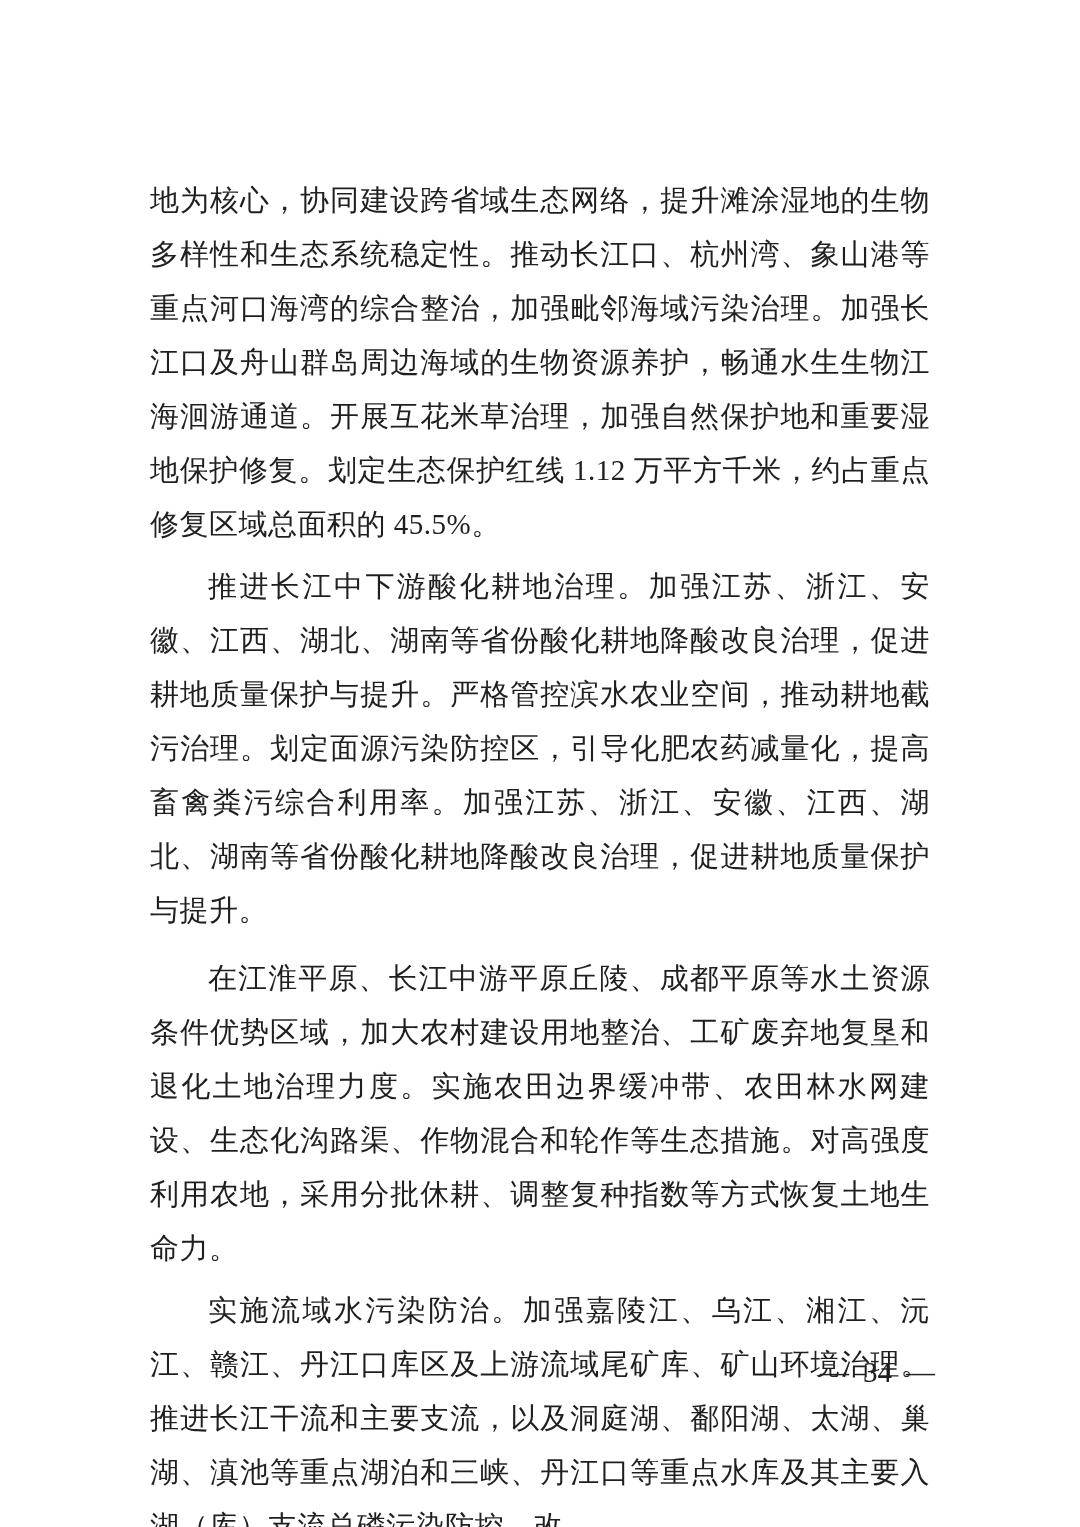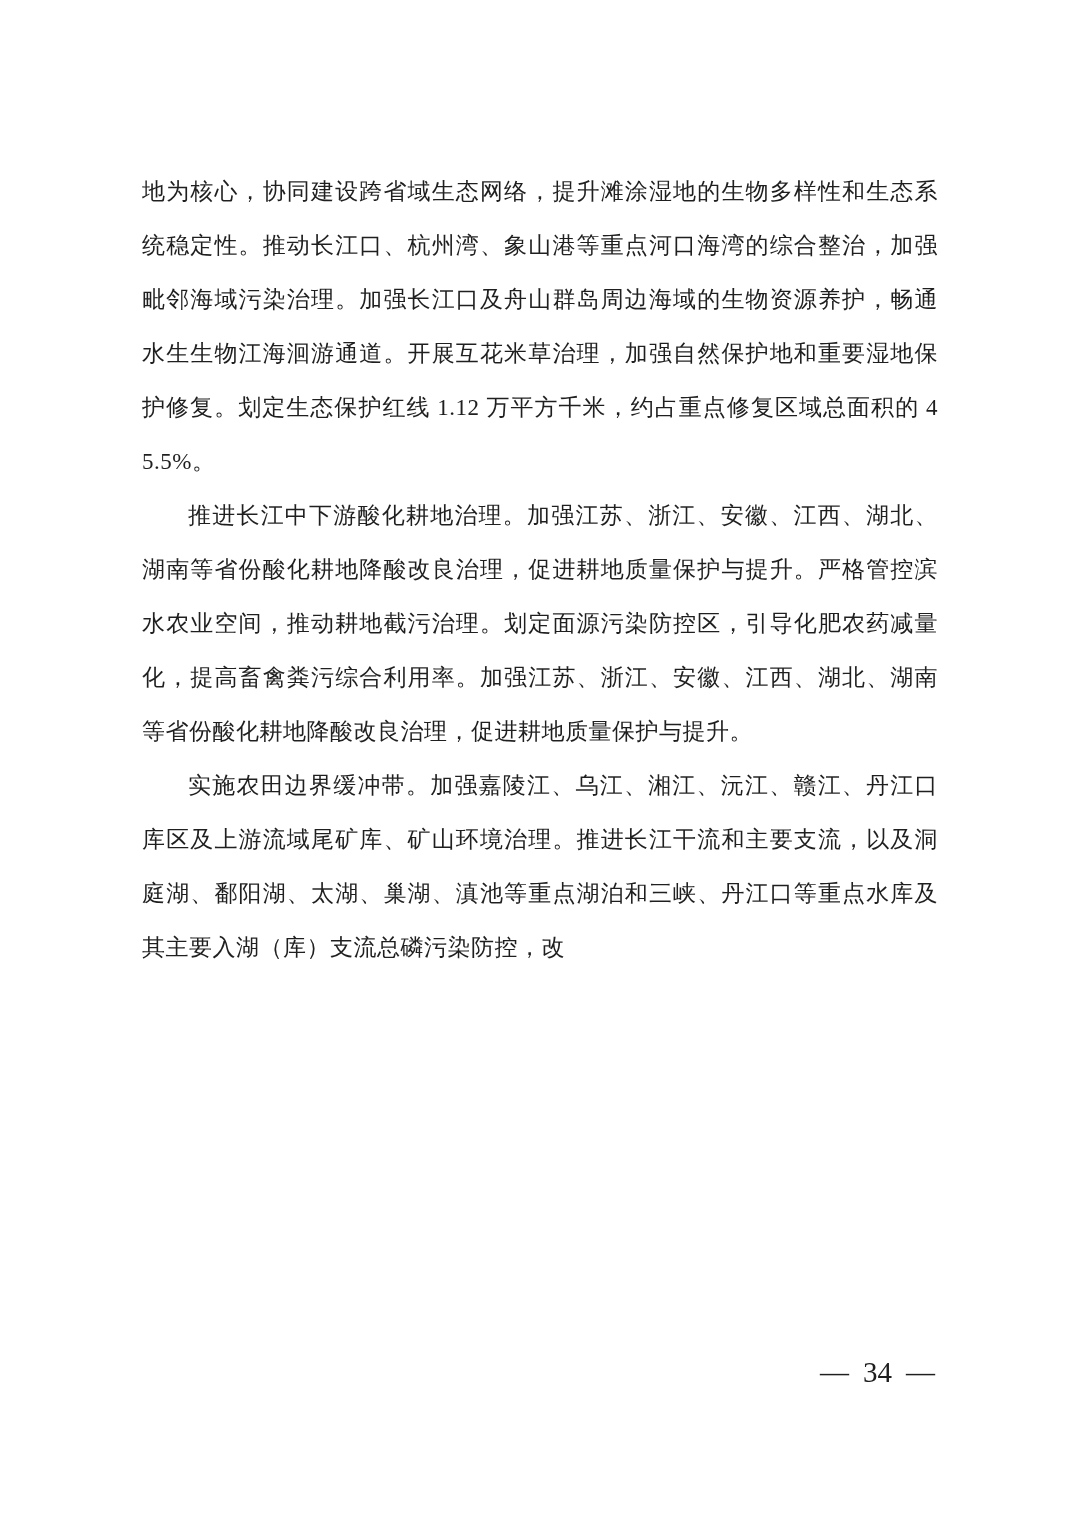--- a/index.html
+++ b/index.html
@@ -20,22 +20,22 @@
     inset: 0;
     background: #ffffff;
   }
   .content {
     position: absolute;
     top: 165px;
     left: 142px;
     width: 796px;
   }
   .para {
-    margin: 0;
-    font-size: 23px;
+    margin: 8px;
+    font-size: 29px;
     line-height: 54px;
     text-align: justify;
     letter-spacing: 0.5px;
     word-break: break-all;
   }
   .para.indent {
     text-indent: 2em;
   }
   .para.gap-before {
     margin-top: 14px;
@@ -60,22 +60,23 @@
 <body>
 
 <div class="page">
 
   <div class="content">
 
     <p class="para"><span class="lead"></span><span>地为核心，协同建设跨省域生态网络，提升滩涂湿地的生物多样性和生态系统稳定性。推动长江口、杭州湾、象山港等重点河口海湾的综合整治，加强毗邻海域污染治理。加强长江口及舟山群岛周边海域的生物资源养护，畅通水生生物江海洄游通道。开展互花米草治理，加强自然保护地和重要湿地保护修复。划定生态保护红线 1.12 万平方千米，约占重点修复区域总面积的 45.5%。</span></p>
 
     <p class="para indent"><span class="lead">推进长江中下游酸化耕地治理。</span><span>加强江苏、浙江、安徽、江西、湖北、湖南等省份酸化耕地降酸改良治理，促进耕地质量保护与提升。严格管控滨水农业空间，推动耕地截污治理。划定面源污染防控区，引导化肥农药减量化，提高畜禽粪污综合利用率。加强江苏、浙江、安徽、江西、湖北、湖南等省份酸化耕地降酸改良治理，促进耕地质量保护与提升。</span></p>
 
+    <p class="para indent gap-before"><span class="lead"></span><span>在江淮平原、长江中游平原丘陵、成都平原等水土资源条件优势区域，加大农村建设用地整治、工矿废弃地复垦和退化土地治理力度。实施农田边界缓冲带、农田林水网建设、生态化沟路渠、作物混合和轮作等生态措施。对高强度利用农地，采用分批休耕、调整复种指数等方式恢复土地生命力。</span></p>
 
-    <p class="para indent"><span class="lead">实施农田边界缓冲带。</span><span>加强嘉陵江、乌江、湘江、沅江、赣江、丹江口库区及上游流域尾矿库、矿山环境治理。推进长江干流和主要支流，以及洞庭湖、鄱阳湖、太湖、巢湖、滇池等重点湖泊和三峡、丹江口等重点水库及其主要入湖（库）支流总磷污染防控，改</span></p>
+    <p class="para indent"><span class="lead">实施流域水污染防治。</span><span>加强嘉陵江、乌江、湘江、沅江、赣江、丹江口库区及上游流域尾矿库、矿山环境治理。推进长江干流和主要支流，以及洞庭湖、鄱阳湖、太湖、巢湖、滇池等重点湖泊和三峡、丹江口等重点水库及其主要入湖（库）支流总磷污染防控，改</span></p>
 
   </div>
 
   <div class="footer">
     <span>—</span>
     <span>34</span>
     <span>—</span>
   </div>
 
 </div>

